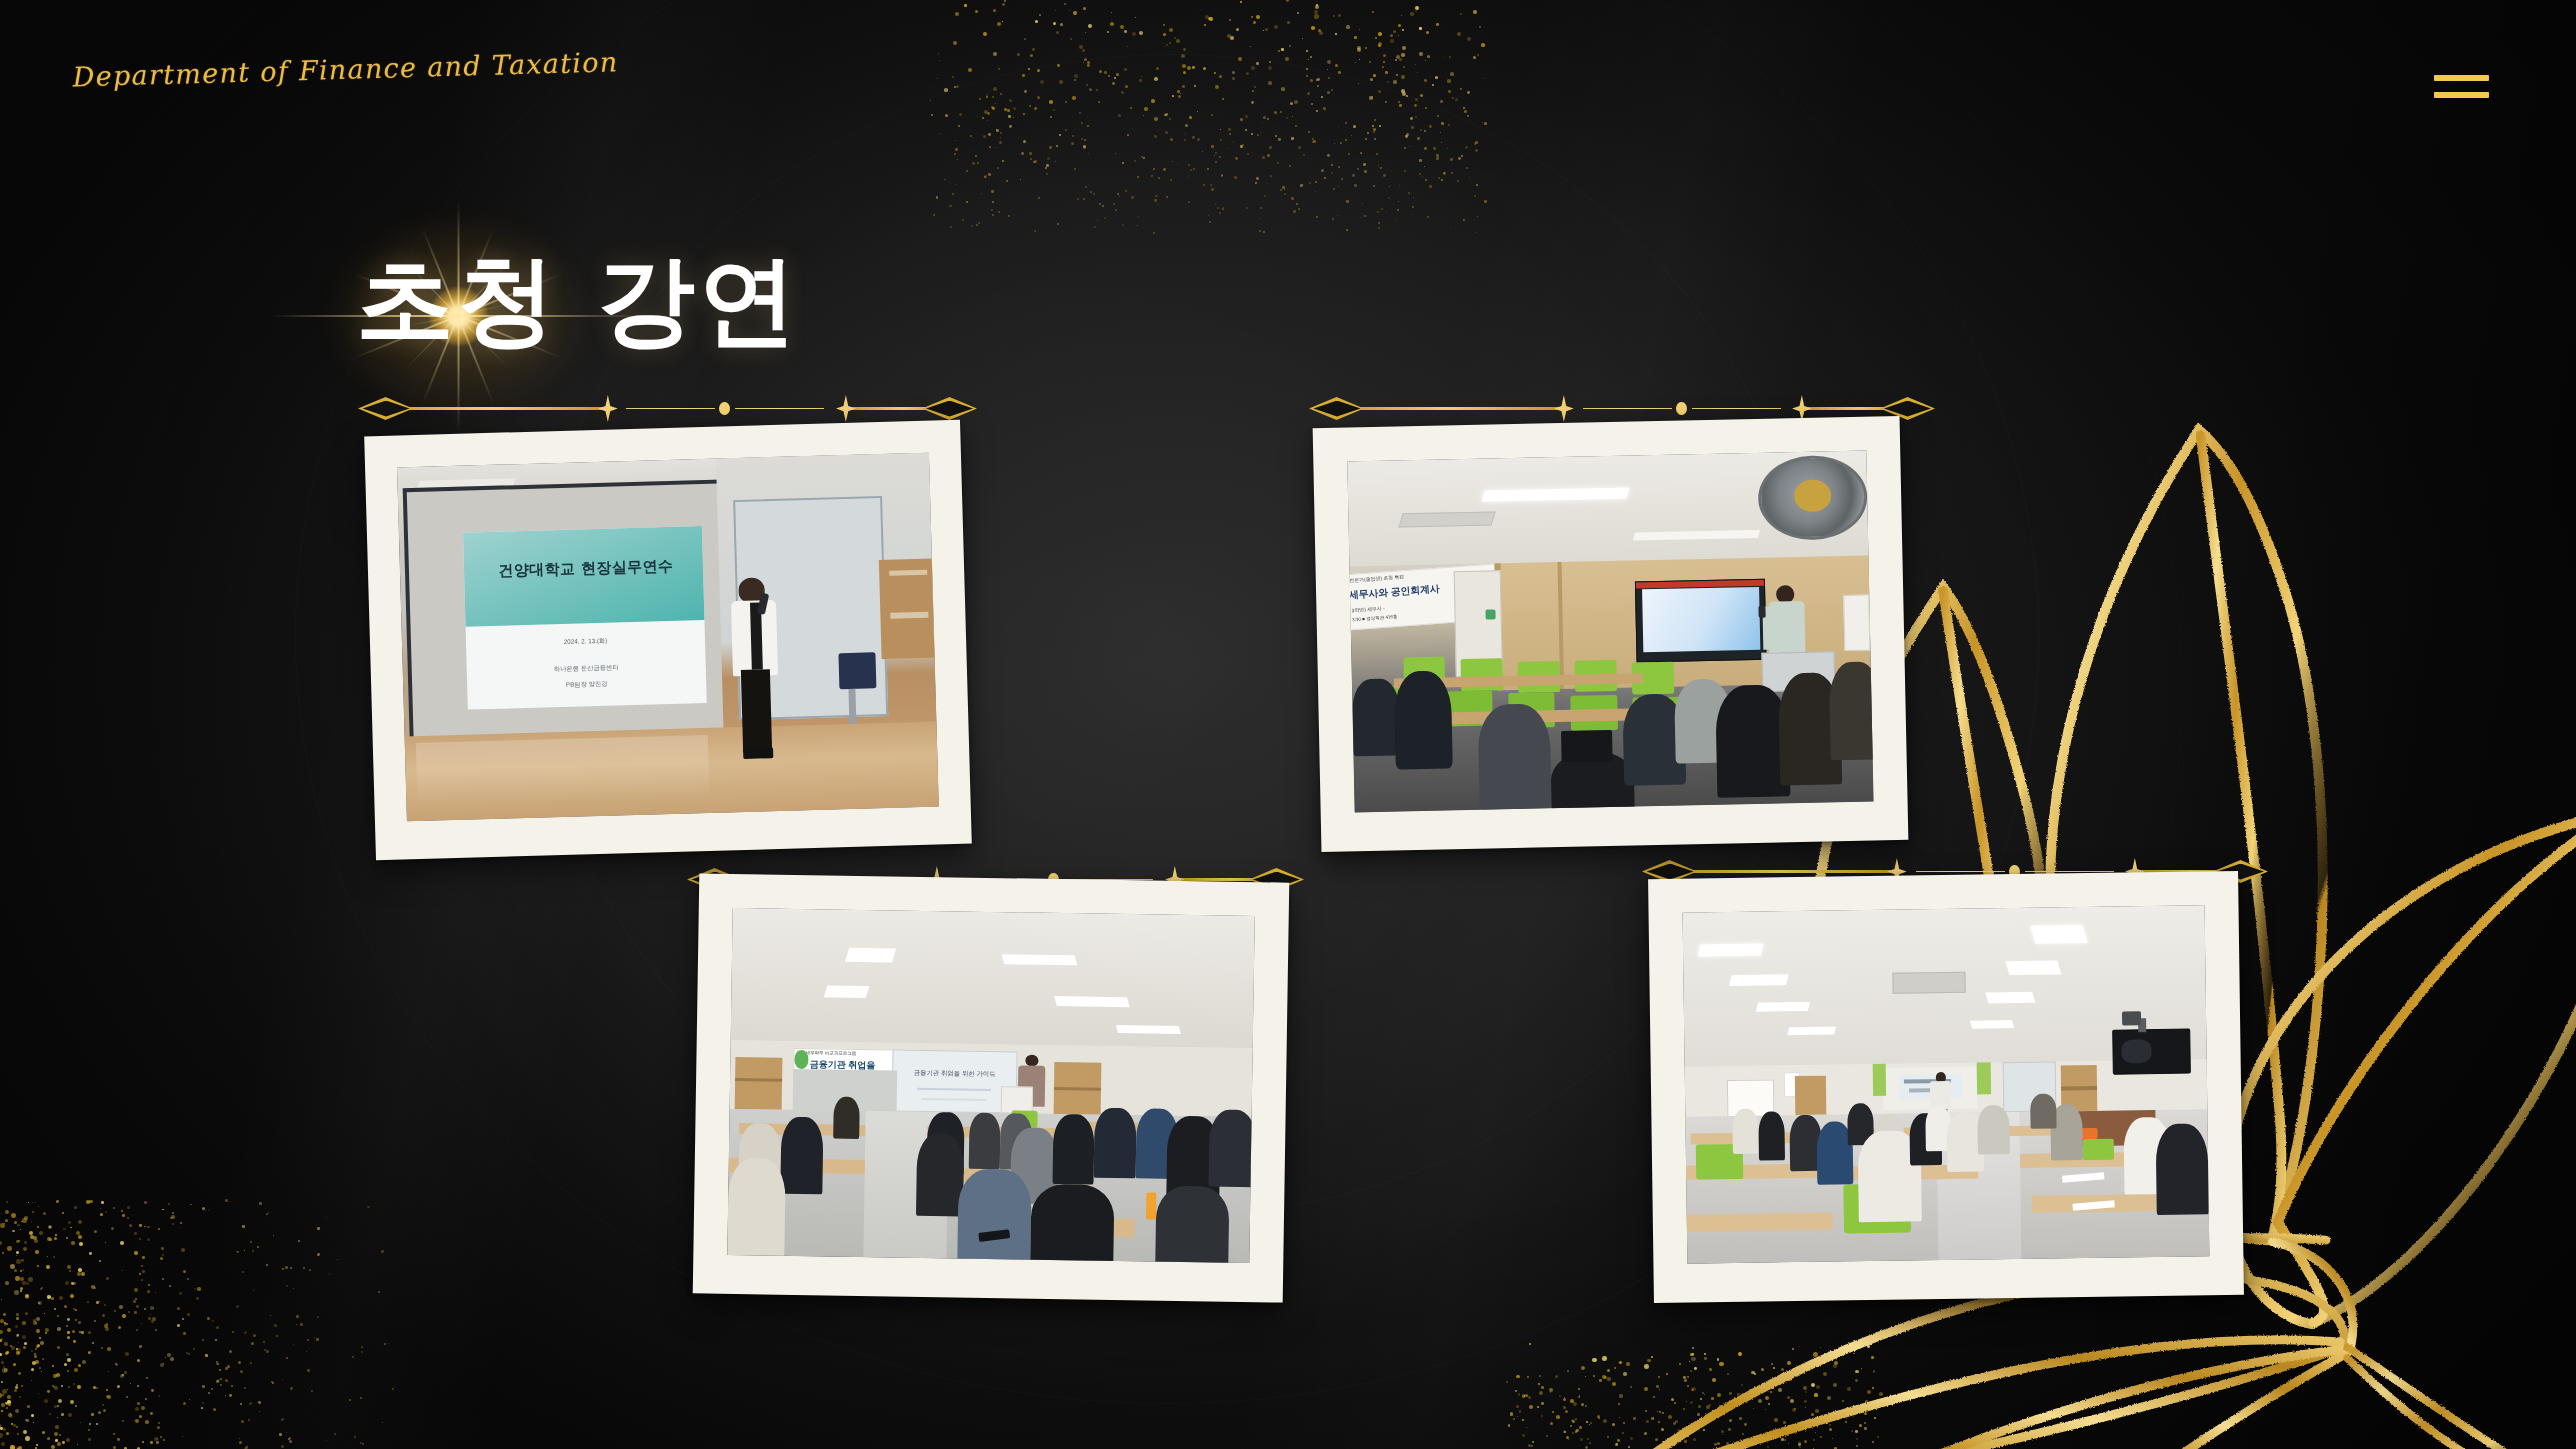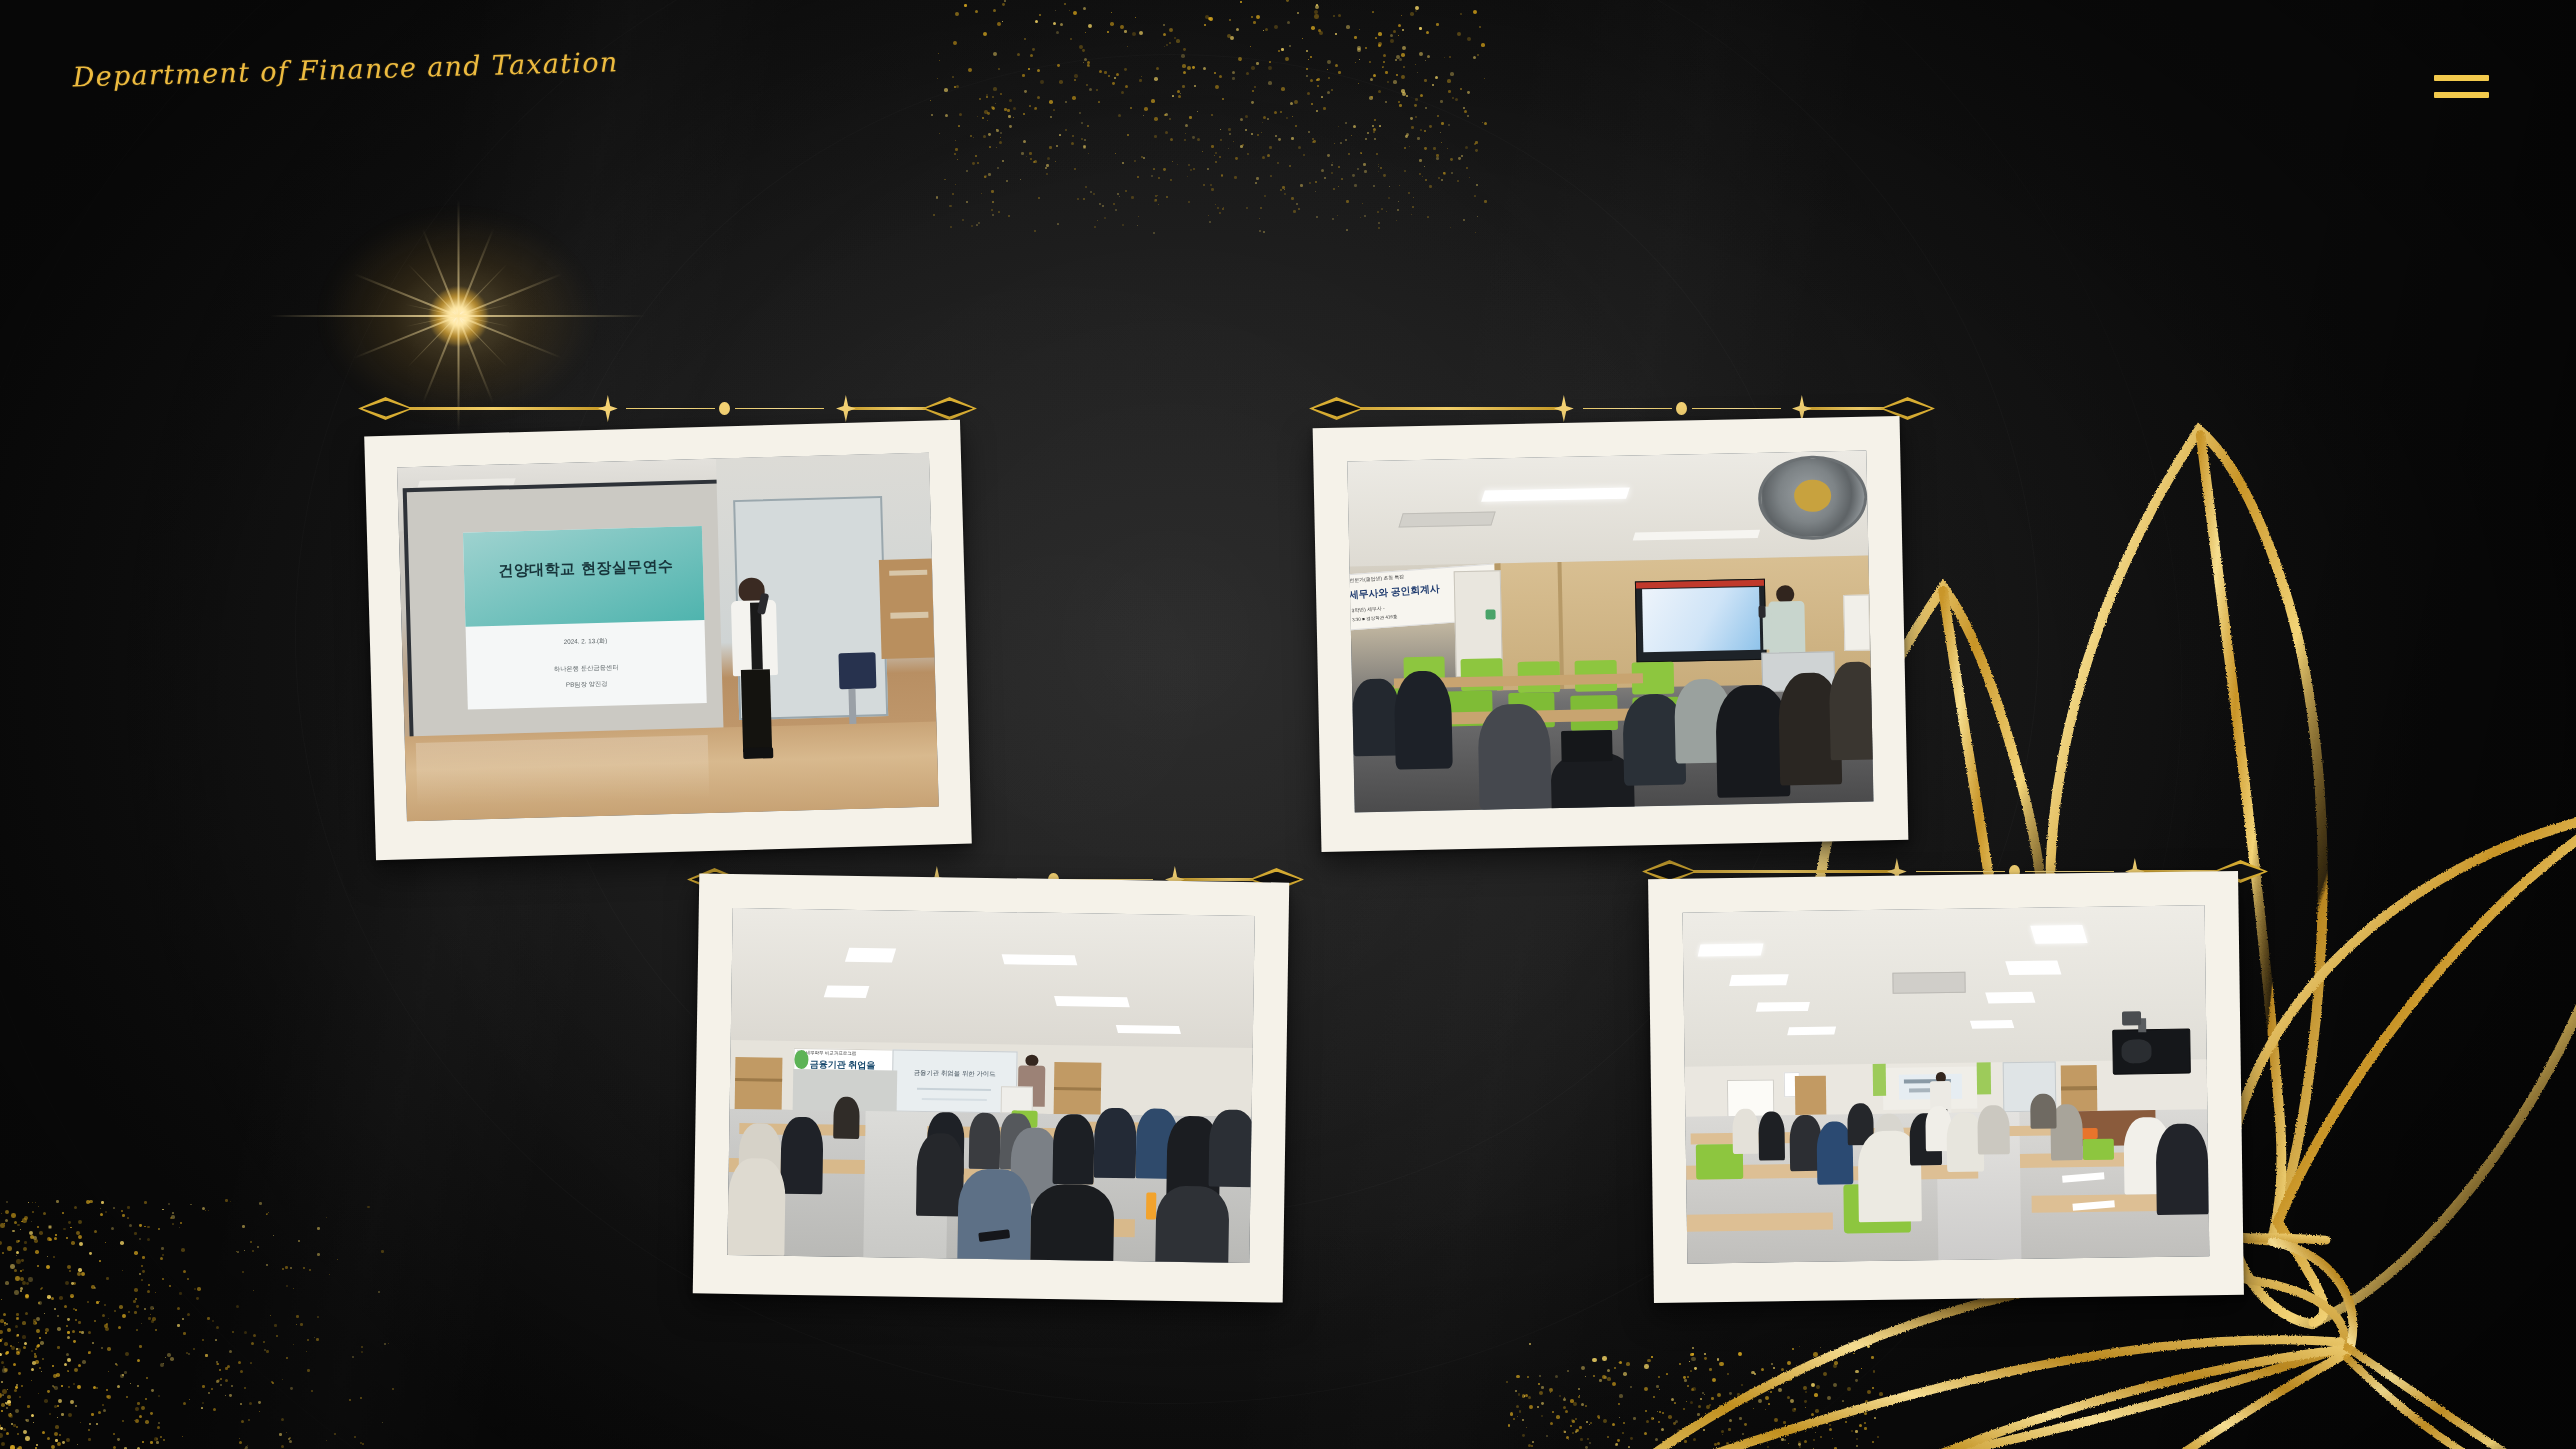--- a/index.html
+++ b/index.html
@@ -1718,20 +1718,23 @@
     <div class="ray" style="width:224px;height:1.6px;margin:-0.8px 0 0 -112px;transform:rotate(22deg);opacity:.8;"></div>
     <div class="ray" style="width:224px;height:1.6px;margin:-0.8px 0 0 -112px;transform:rotate(-22deg);opacity:.8;"></div>
     <div class="ray" style="width:143px;height:1.4px;margin:-0.7px 0 0 -72px;transform:rotate(46deg);opacity:.65;"></div>
     <div class="ray" style="width:143px;height:1.4px;margin:-0.7px 0 0 -72px;transform:rotate(-46deg);opacity:.65;"></div>
     <div class="ray" style="width:188px;height:1.8px;margin:-0.9px 0 0 -94px;transform:rotate(68deg);opacity:.7;"></div>
     <div class="ray" style="width:188px;height:1.8px;margin:-0.9px 0 0 -94px;transform:rotate(-68deg);opacity:.7;"></div>
     <div class="ray" style="width:233px;height:2px;margin:-1px 0 0 -116px;transform:rotate(90deg);opacity:.85;"></div>
     <div class="ray" style="width:107px;height:1.3px;margin:-0.6px 0 0 -54px;transform:rotate(12deg);opacity:.55;"></div>
     <div class="ray" style="width:107px;height:1.3px;margin:-0.6px 0 0 -54px;transform:rotate(-12deg);opacity:.55;"></div>
   </div>
+  <div class="title-wrap">
+    <div class="page-title">초청 강연</div>
+  </div>
 
   <div class="divider" style="left:358px; top:397px; width:619px;">
     <div class="bar" style="left:23px; width:224px;"></div>
     <div class="bar thin" style="left:268px; width:89px;"></div>
     <div class="bar thin" style="left:377px; width:89px;"></div>
     <div class="bar" style="left:488px; width:111px;"></div>
     <div class="eye l" style="left:0px;"></div>
     <div class="eye-in" style="left:4.5px;"></div>
     <div class="eye l" style="left:564px;"></div>
     <div class="eye-in" style="left:568px;"></div>

